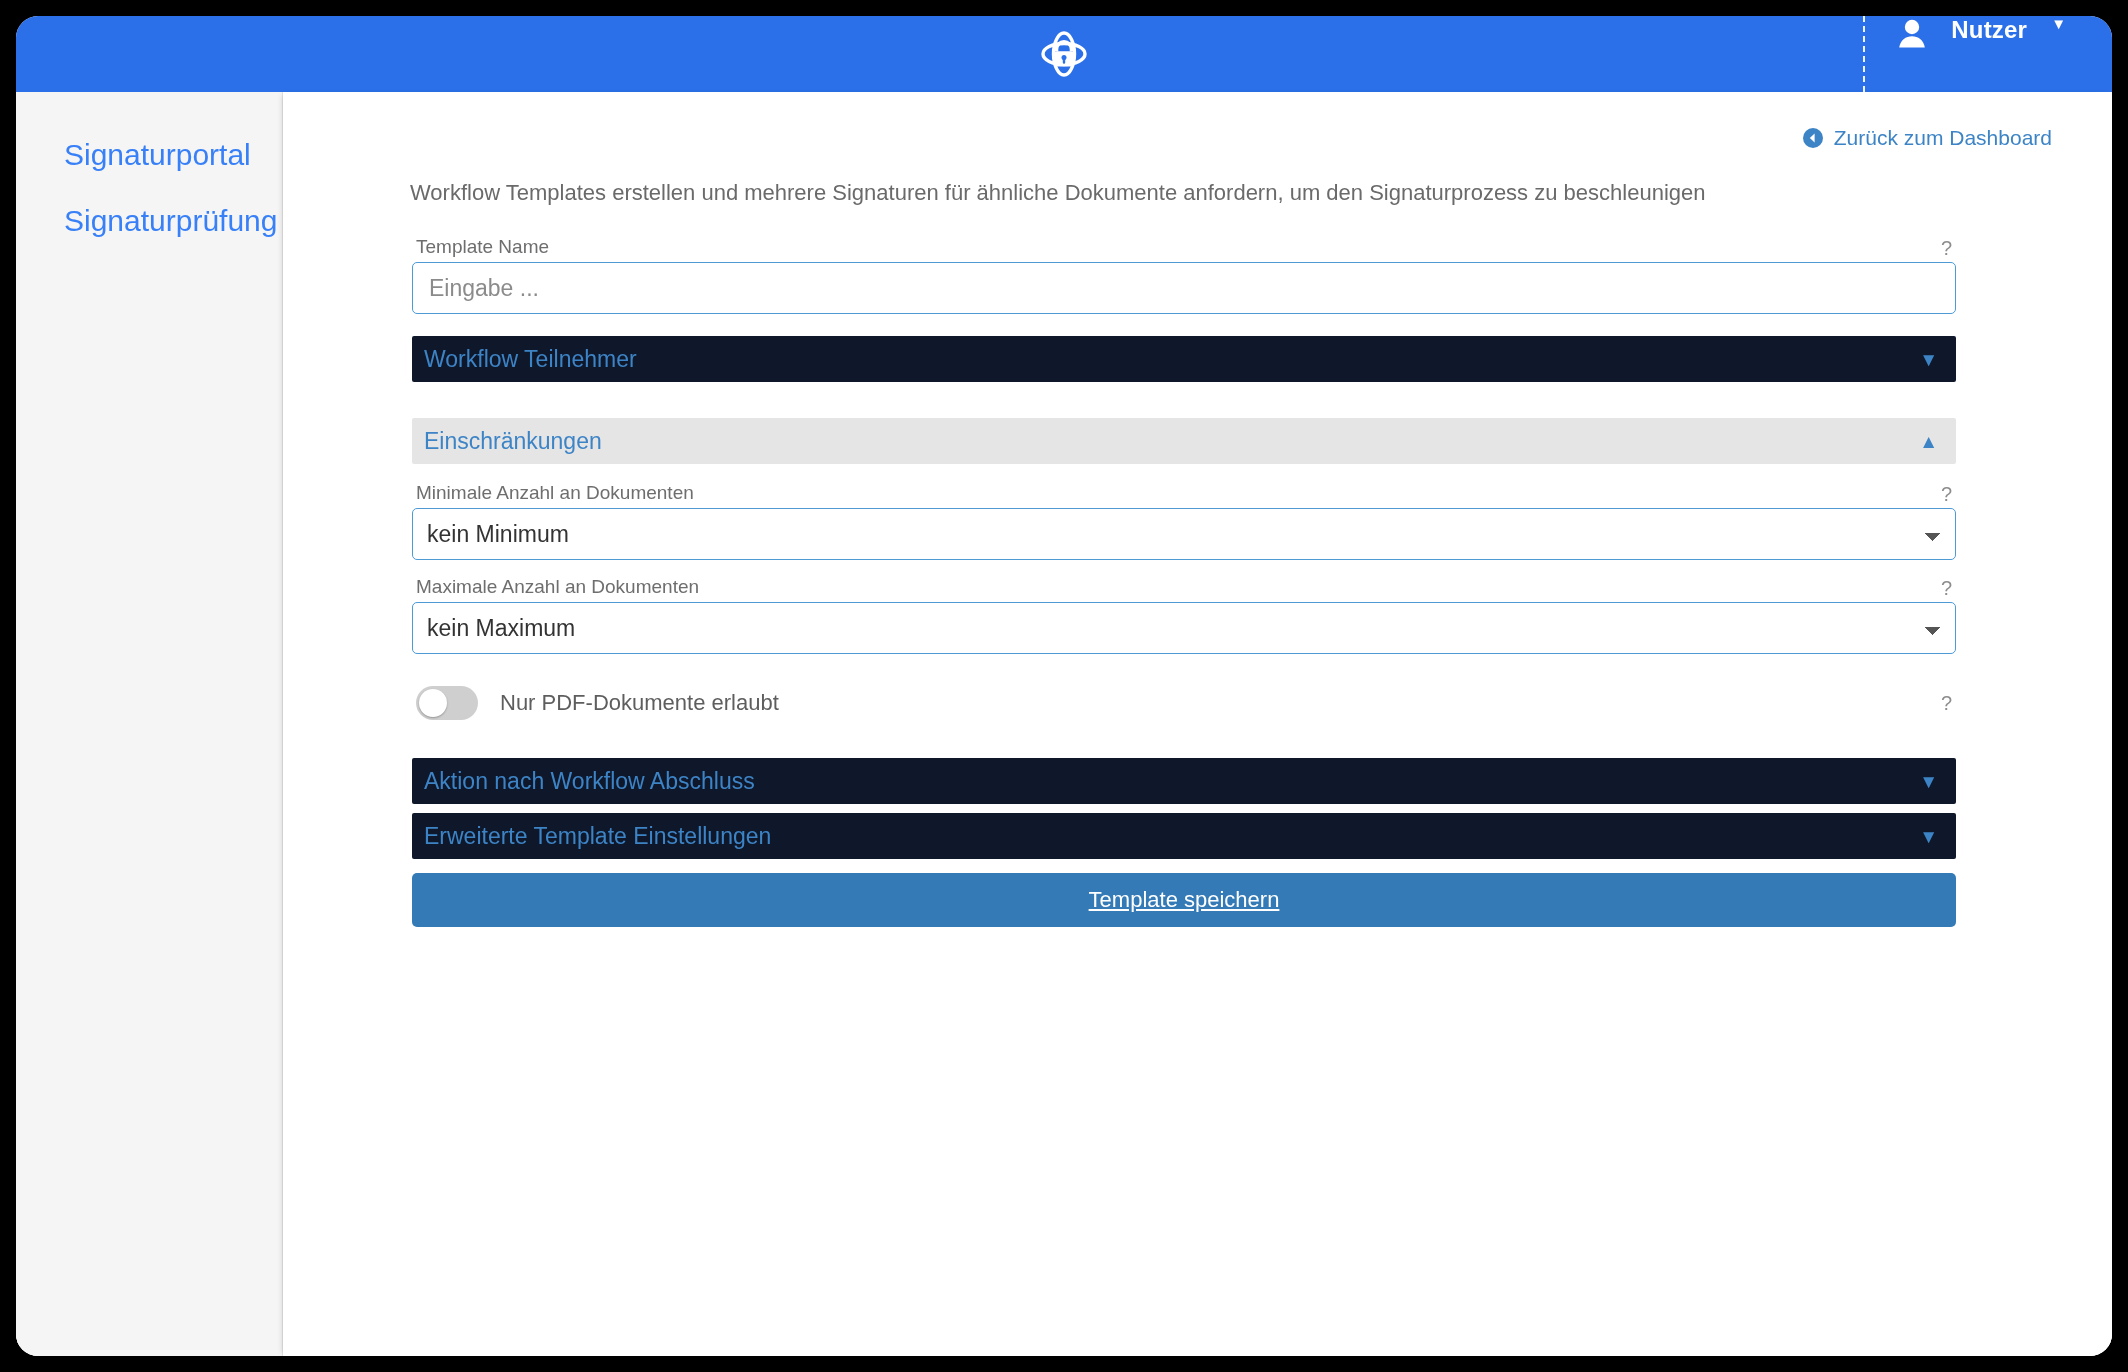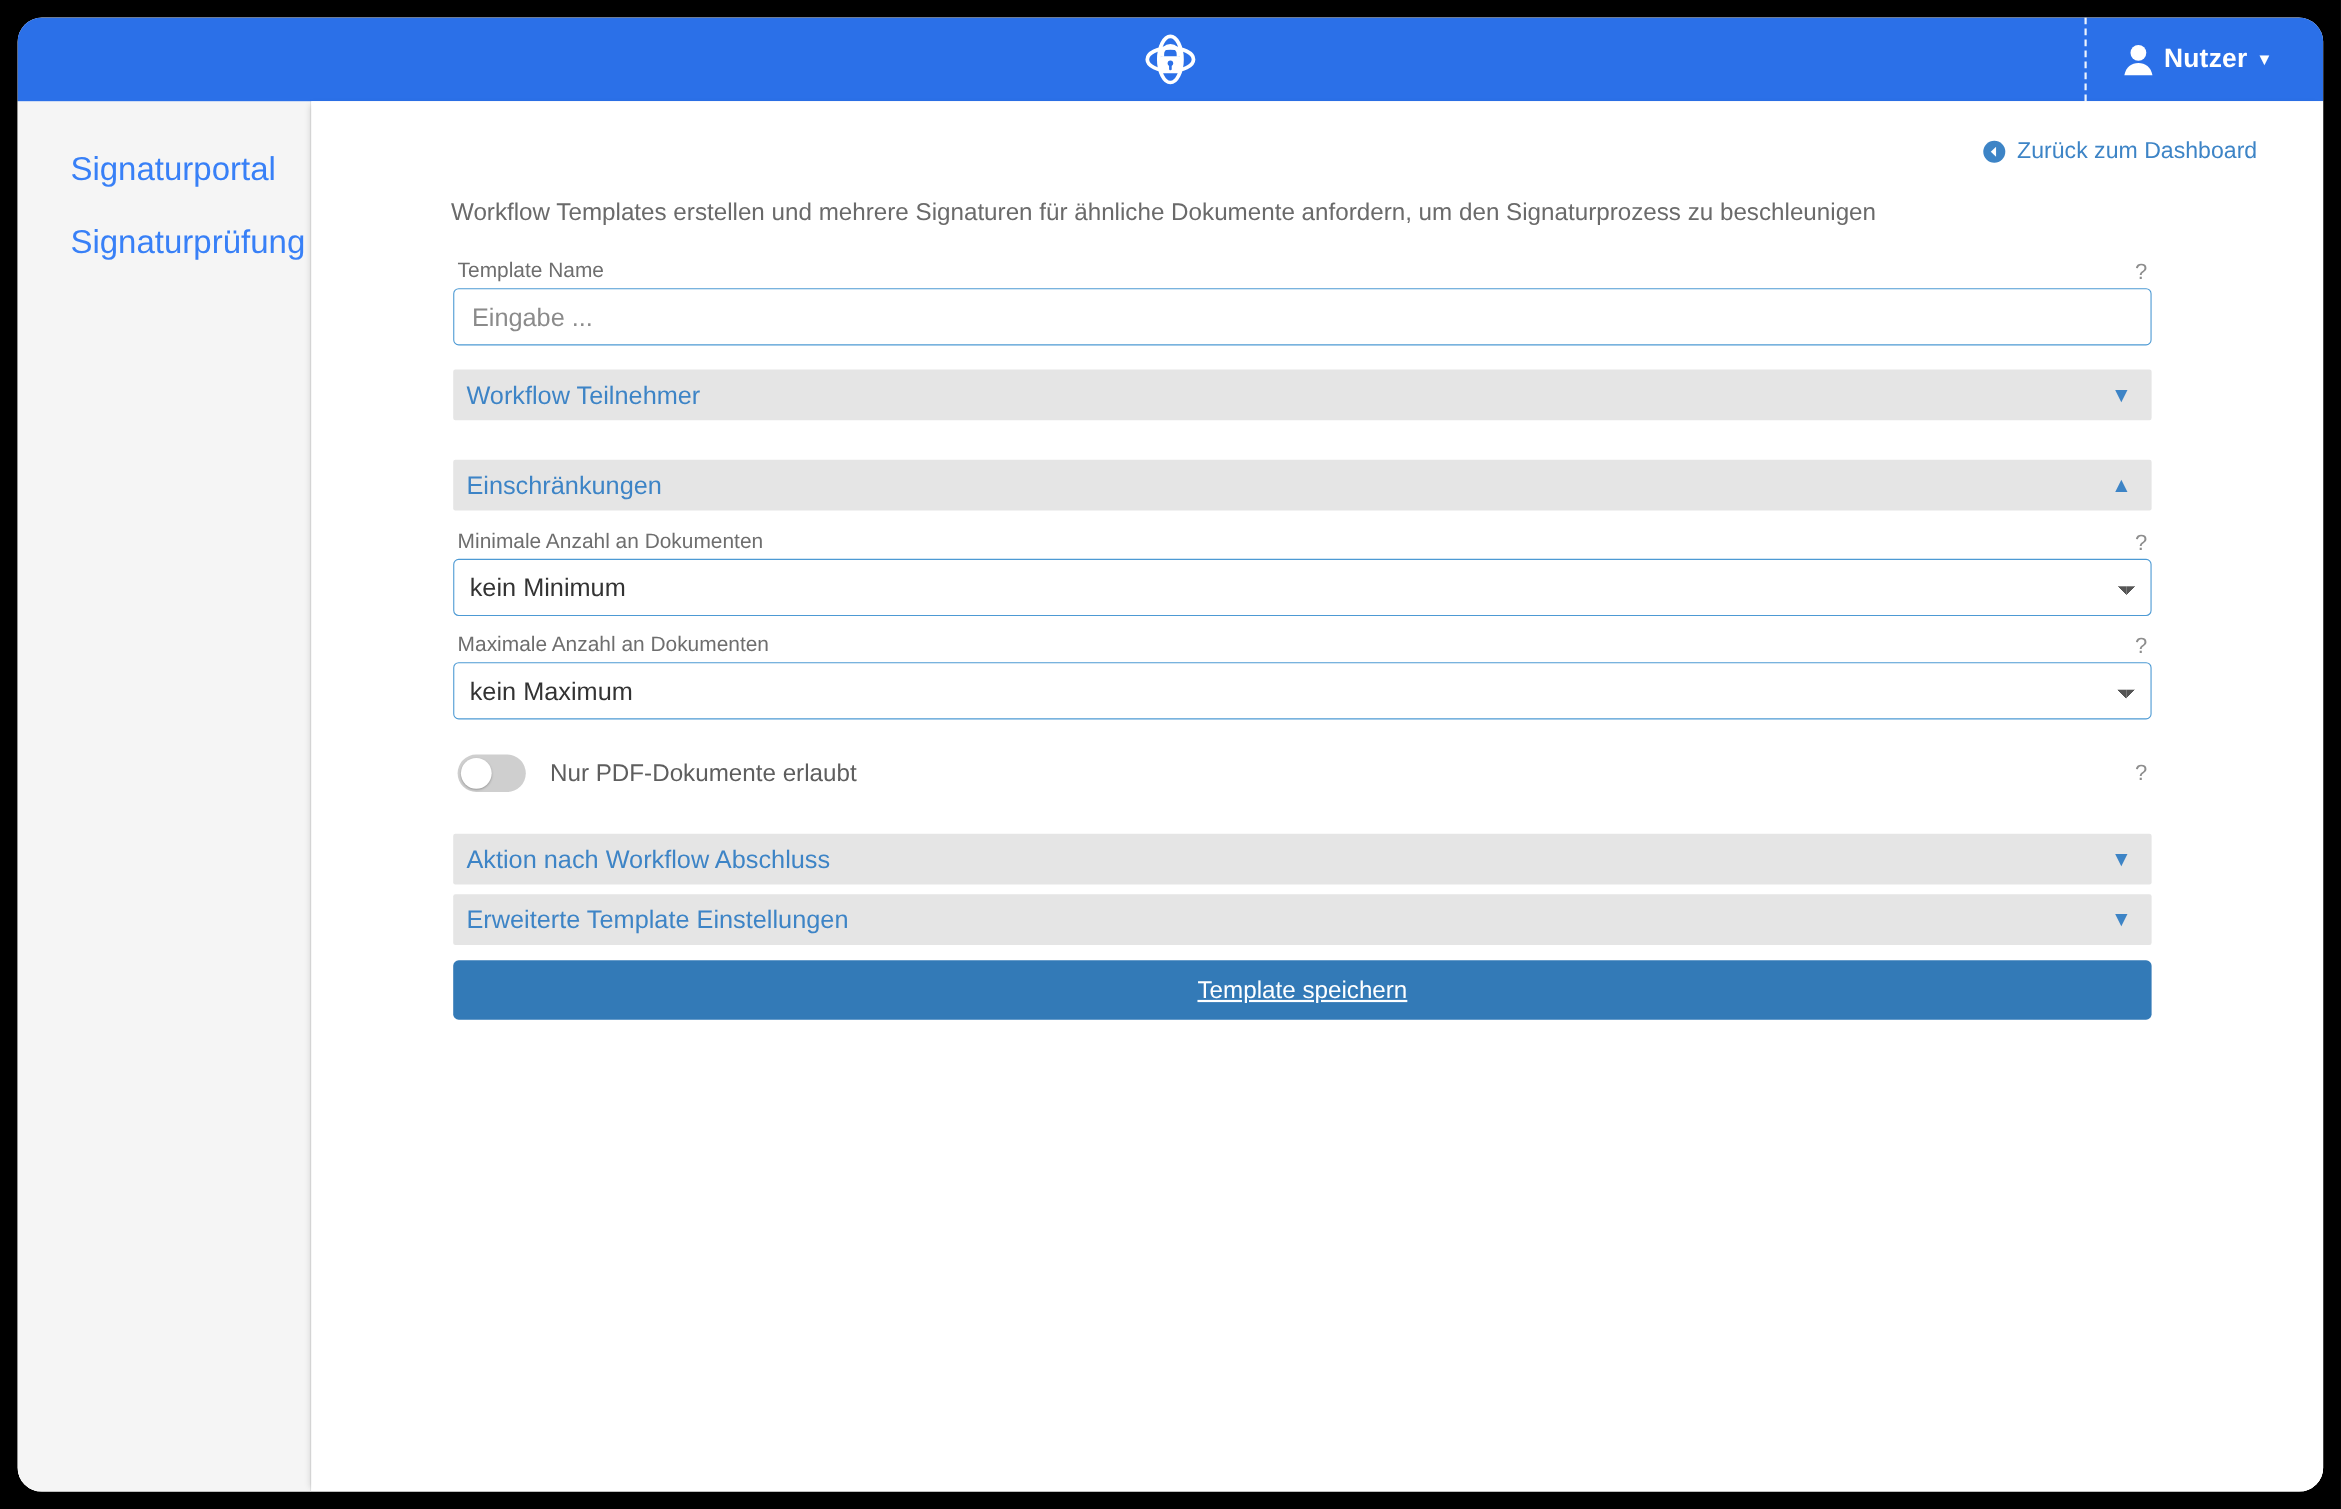--- a/index.html
+++ b/index.html
@@ -40,22 +40,21 @@
     justify-content: center;
   }
   .brand-logo {
     display: block;
     width: 52px; height: 52px;
   }
   .user-area {
     position: absolute;
     right: 0; top: 0; bottom: 0;
     display: flex;
-    align-items: center;
-    gap: 6px;
+    gap: 22px;
     padding: 0 46px 0 32px;
   }
   .user-divider {
     position: absolute;
     left: 0; top: 0; bottom: 0;
     width: 0;
     border-left: 2px dashed rgba(255,255,255,0.92);
   }
   .avatar-icon { width: 34px; height: 34px; display:block; }
   .user-name {
@@ -215,21 +214,21 @@
   .accordion {
     display: flex;
     align-items: center;
     justify-content: space-between;
     height: 46px;
     padding: 0 18px 0 12px;
     margin-top: 22px;
     cursor: pointer;
     border-radius: 2px;
   }
-  .accordion.collapsed { background: #e5e5e5; align-items: center; }
+  .accordion.collapsed { background: #0f172a; align-items: center; }
   .accordion.expanded  { background: #e5e5e5; margin-top: 36px; }
   .accordion-title {
     color: #3d84c6;
     font-size: 23px;
   }
   .accordion-caret {
     color: #3d84c6;
     font-size: 19px;
     line-height: 1;
   }

